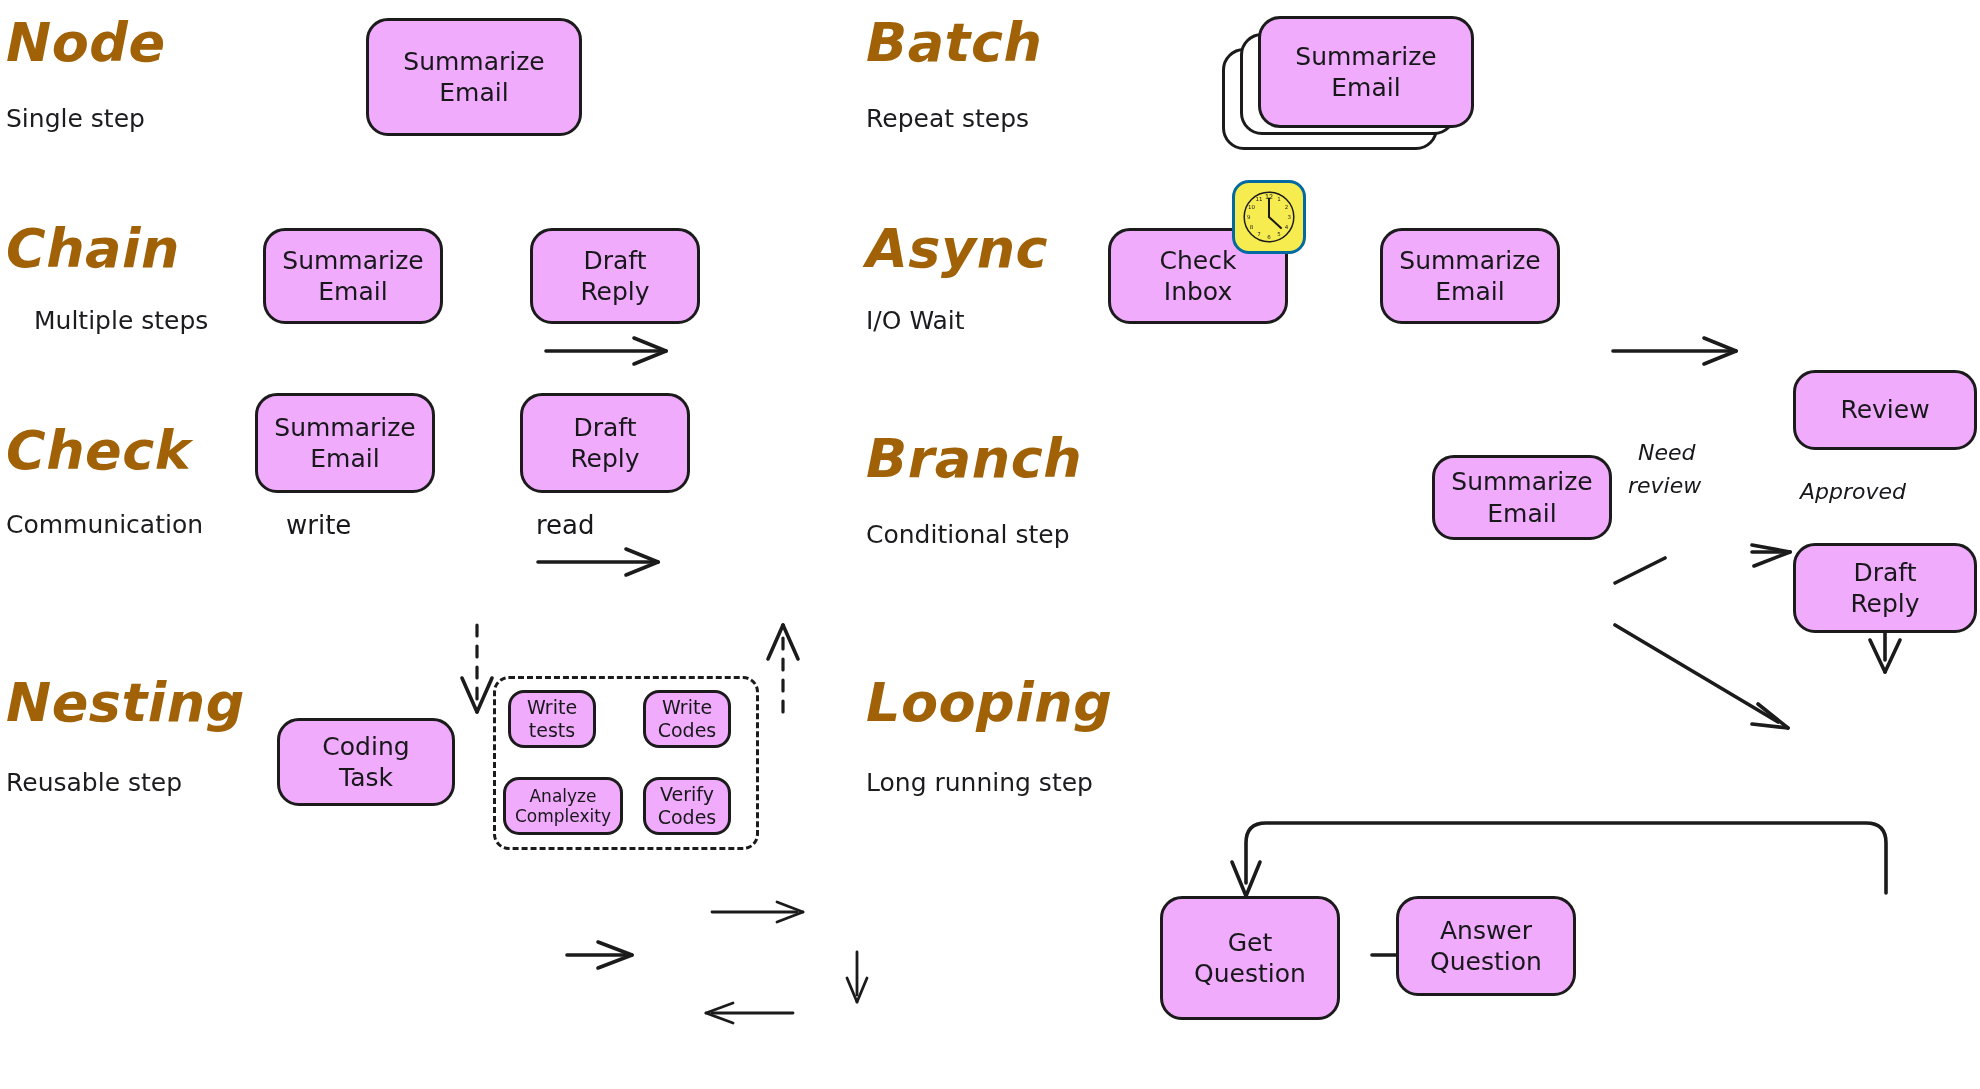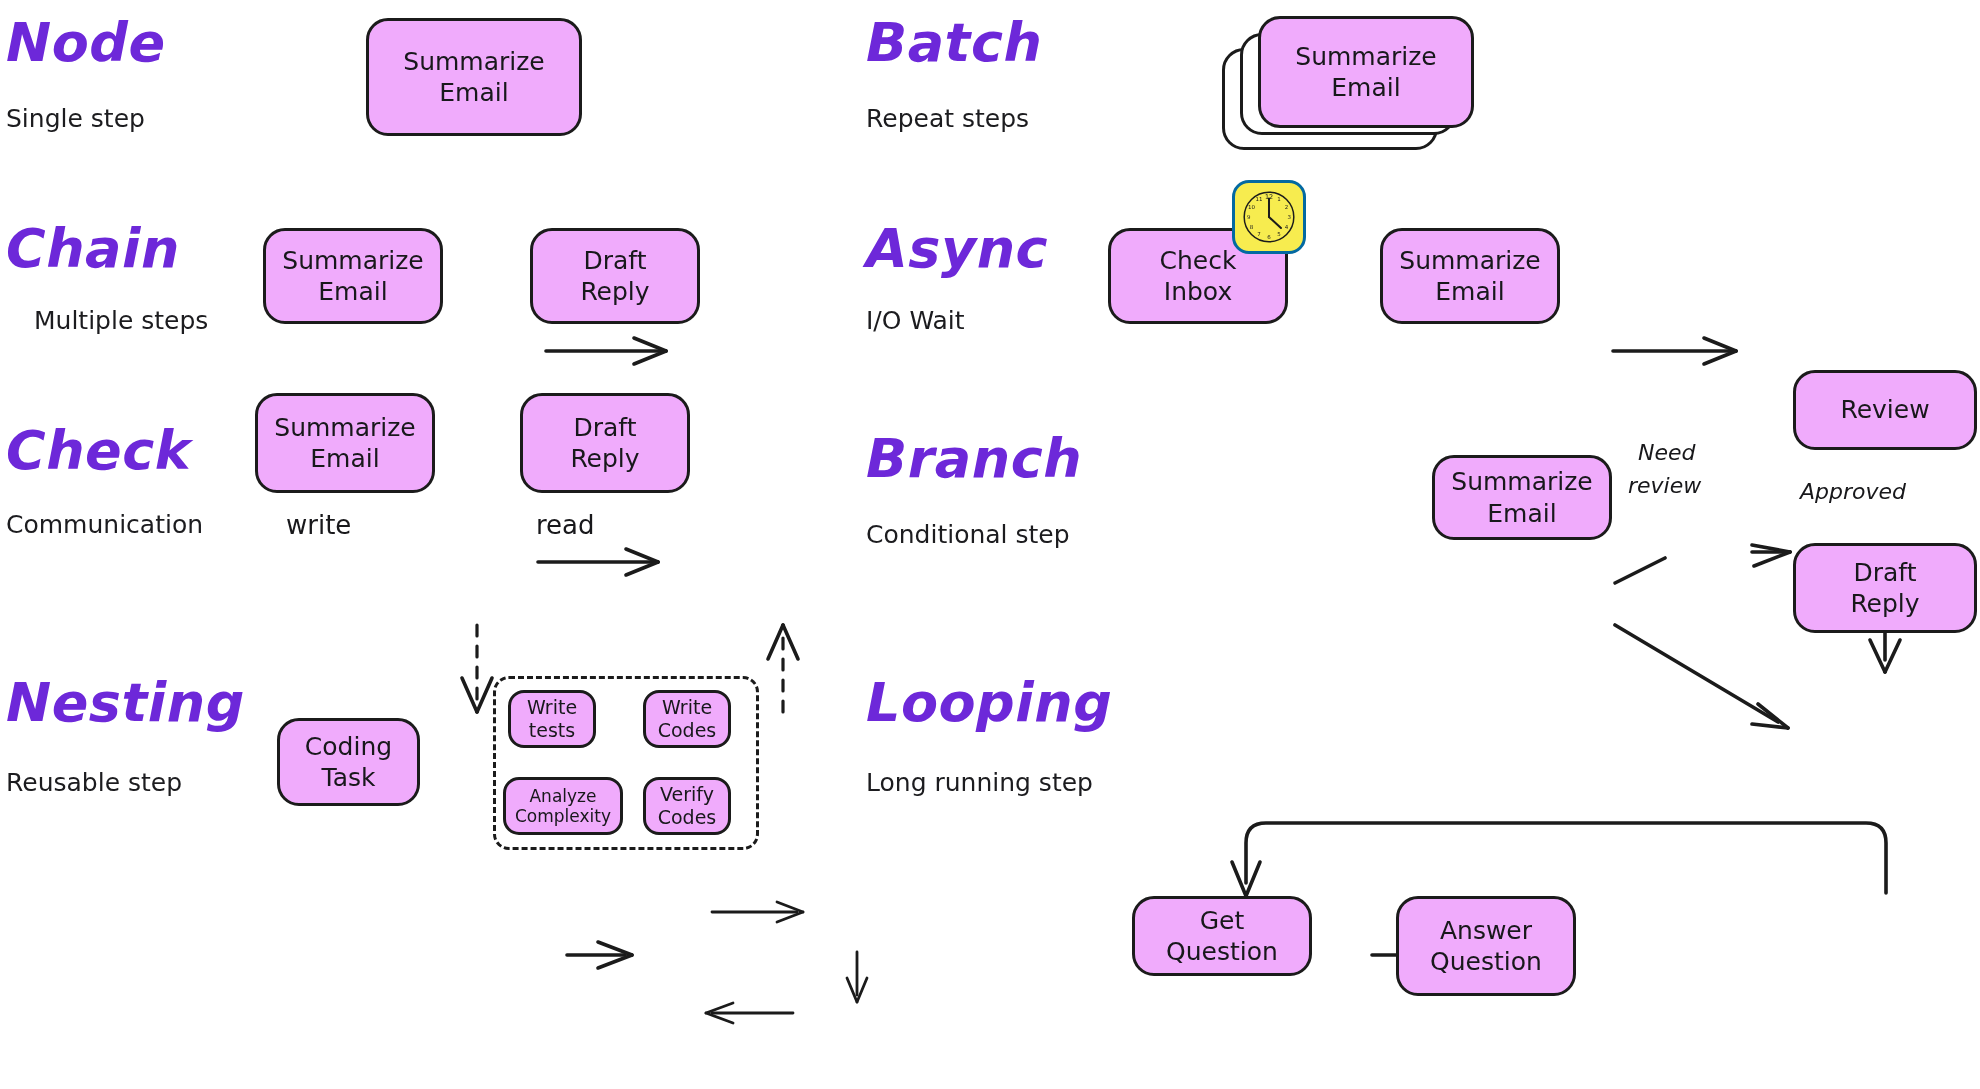--- a/index.html
+++ b/index.html
@@ -17,21 +17,21 @@
   }
   .abs{position:absolute;}
 
   
   .sec-title{
     font-family:"DejaVu Sans", sans-serif;
     font-weight:700;
     font-style:italic;
     font-size:54px;
     letter-spacing:0.5px;
-    color:#6d28d9;
+    color:#a16207;
     white-space:nowrap;
     line-height:1;
   }
   .sec-sub{
     font-family:"DejaVu Sans", sans-serif;
     font-weight:400;
     font-size:25px;
     color:#1c1c1f;
     white-space:nowrap;
     line-height:1;
@@ -186,21 +186,21 @@
   <div class="abs sec-sub" style="left:6px;top:512px;">Communication</div>
   <div class="node" style="left:255px;top:393px;width:180px;height:100px;white-space:pre-line;">Summarize
 Email</div>
   <div class="node" style="left:520px;top:393px;width:170px;height:100px;white-space:pre-line;">Draft
 Reply</div>
   <div class="abs edge-label" style="left:286px;top:510px;">write</div>
   <div class="abs edge-label" style="left:536px;top:510px;">read</div>
 
   <div class="abs sec-title" style="left:6px;top:676px;">Nesting</div>
   <div class="abs sec-sub" style="left:6px;top:770px;">Reusable step</div>
-  <div class="node" style="left:277px;top:718px;width:143px;height:88px;white-space:pre-line;">Coding
+  <div class="node" style="left:277px;top:718px;width:178px;height:88px;white-space:pre-line;">Coding
 Task</div>
 
   <div class="dashed-wrap" style="left:493px;top:676px;width:266px;height:174px;"></div>
   <div class="node small" style="left:508px;top:690px;width:88px;height:58px;white-space:pre-line;">Write
 tests</div>
   <div class="node small" style="left:643px;top:690px;width:88px;height:58px;white-space:pre-line;">Write
 Codes</div>
   <div class="node small" style="left:643px;top:777px;width:88px;height:58px;white-space:pre-line;">Verify
 Codes</div>
   <div class="node small" style="left:503px;top:777px;width:120px;height:58px;white-space:pre-line;font-size:17px;">Analyze
@@ -246,18 +246,18 @@
 Email</div>
   <div class="node" style="left:1793px;top:370px;width:184px;height:80px;">Review</div>
   <div class="node" style="left:1793px;top:543px;width:184px;height:90px;white-space:pre-line;">Draft
 Reply</div>
   <div class="abs edge-label italic" style="left:1638px;top:440px;">Need</div>
   <div class="abs edge-label italic" style="left:1628px;top:473px;">review</div>
   <div class="abs edge-label italic" style="left:1800px;top:479px;">Approved</div>
 
   <div class="abs sec-title" style="left:866px;top:676px;">Looping</div>
   <div class="abs sec-sub" style="left:866px;top:770px;">Long running step</div>
-  <div class="node" style="left:1132px;top:896px;width:180px;height:80px;white-space:pre-line;">Get
+  <div class="node" style="left:1160px;top:896px;width:180px;height:124px;white-space:pre-line;">Get
 Question</div>
   <div class="node" style="left:1396px;top:896px;width:180px;height:100px;white-space:pre-line;">Answer
 Question</div>
 
 </div>
 
 </body></html>

